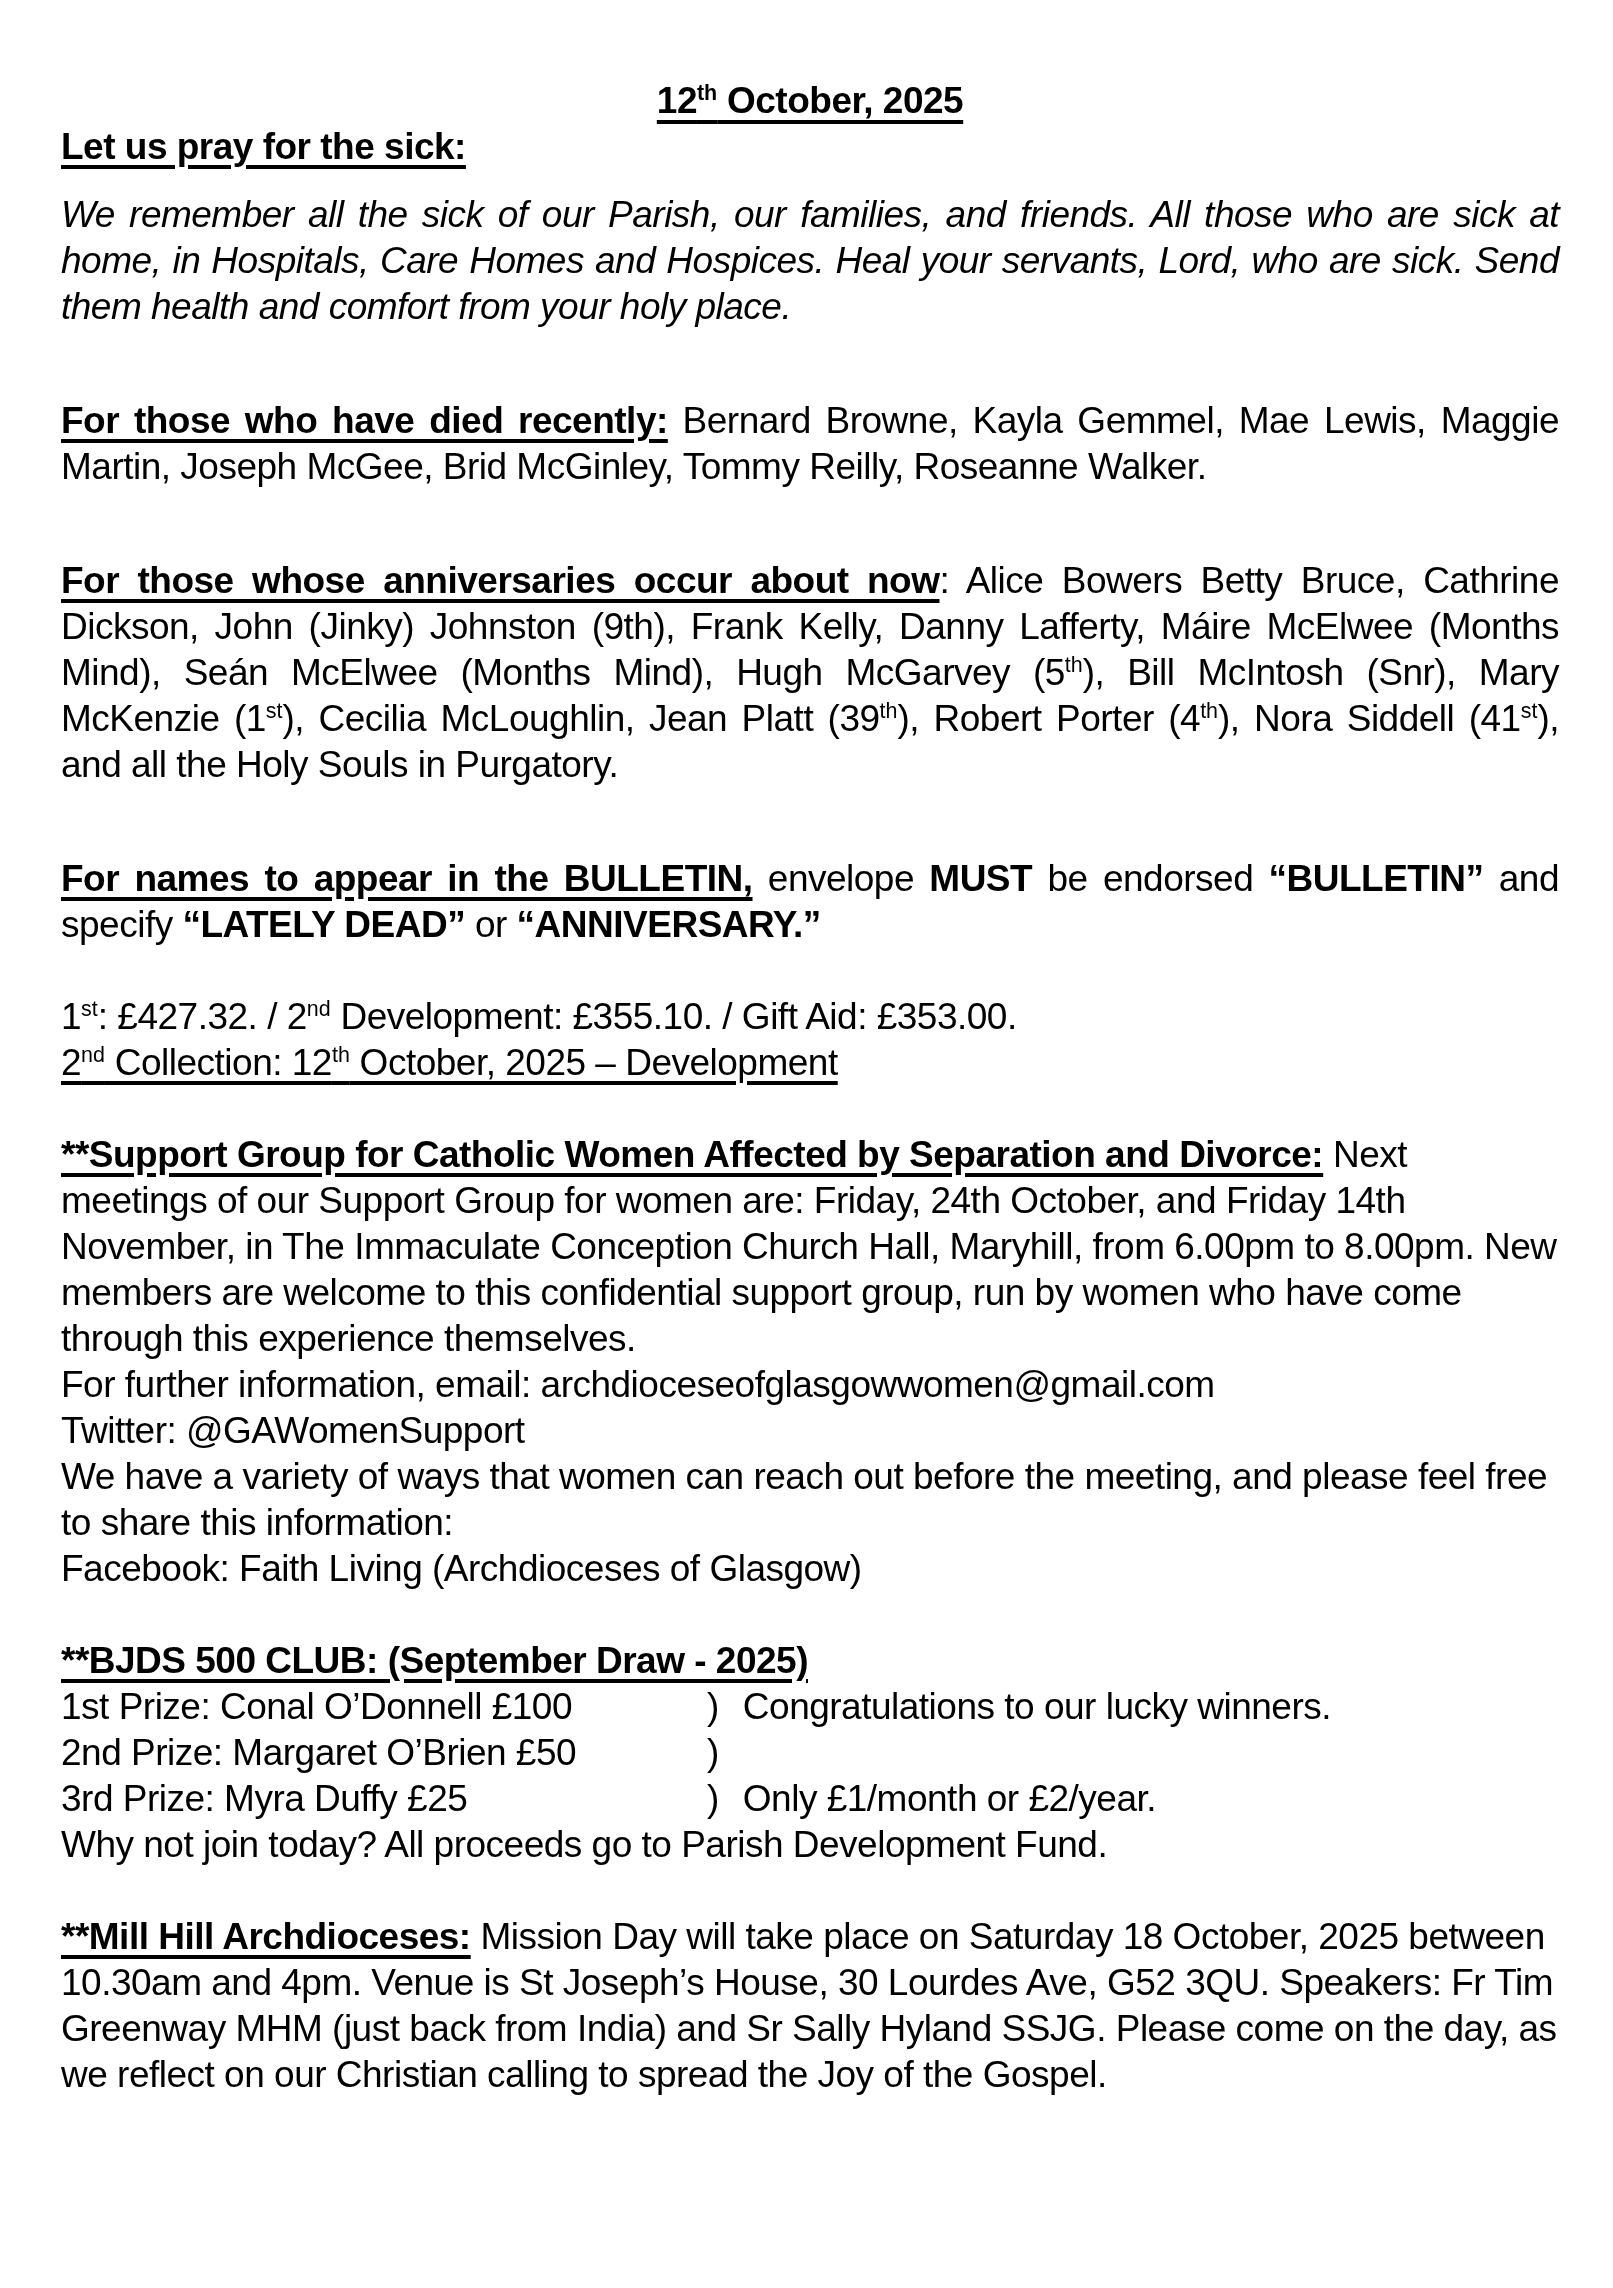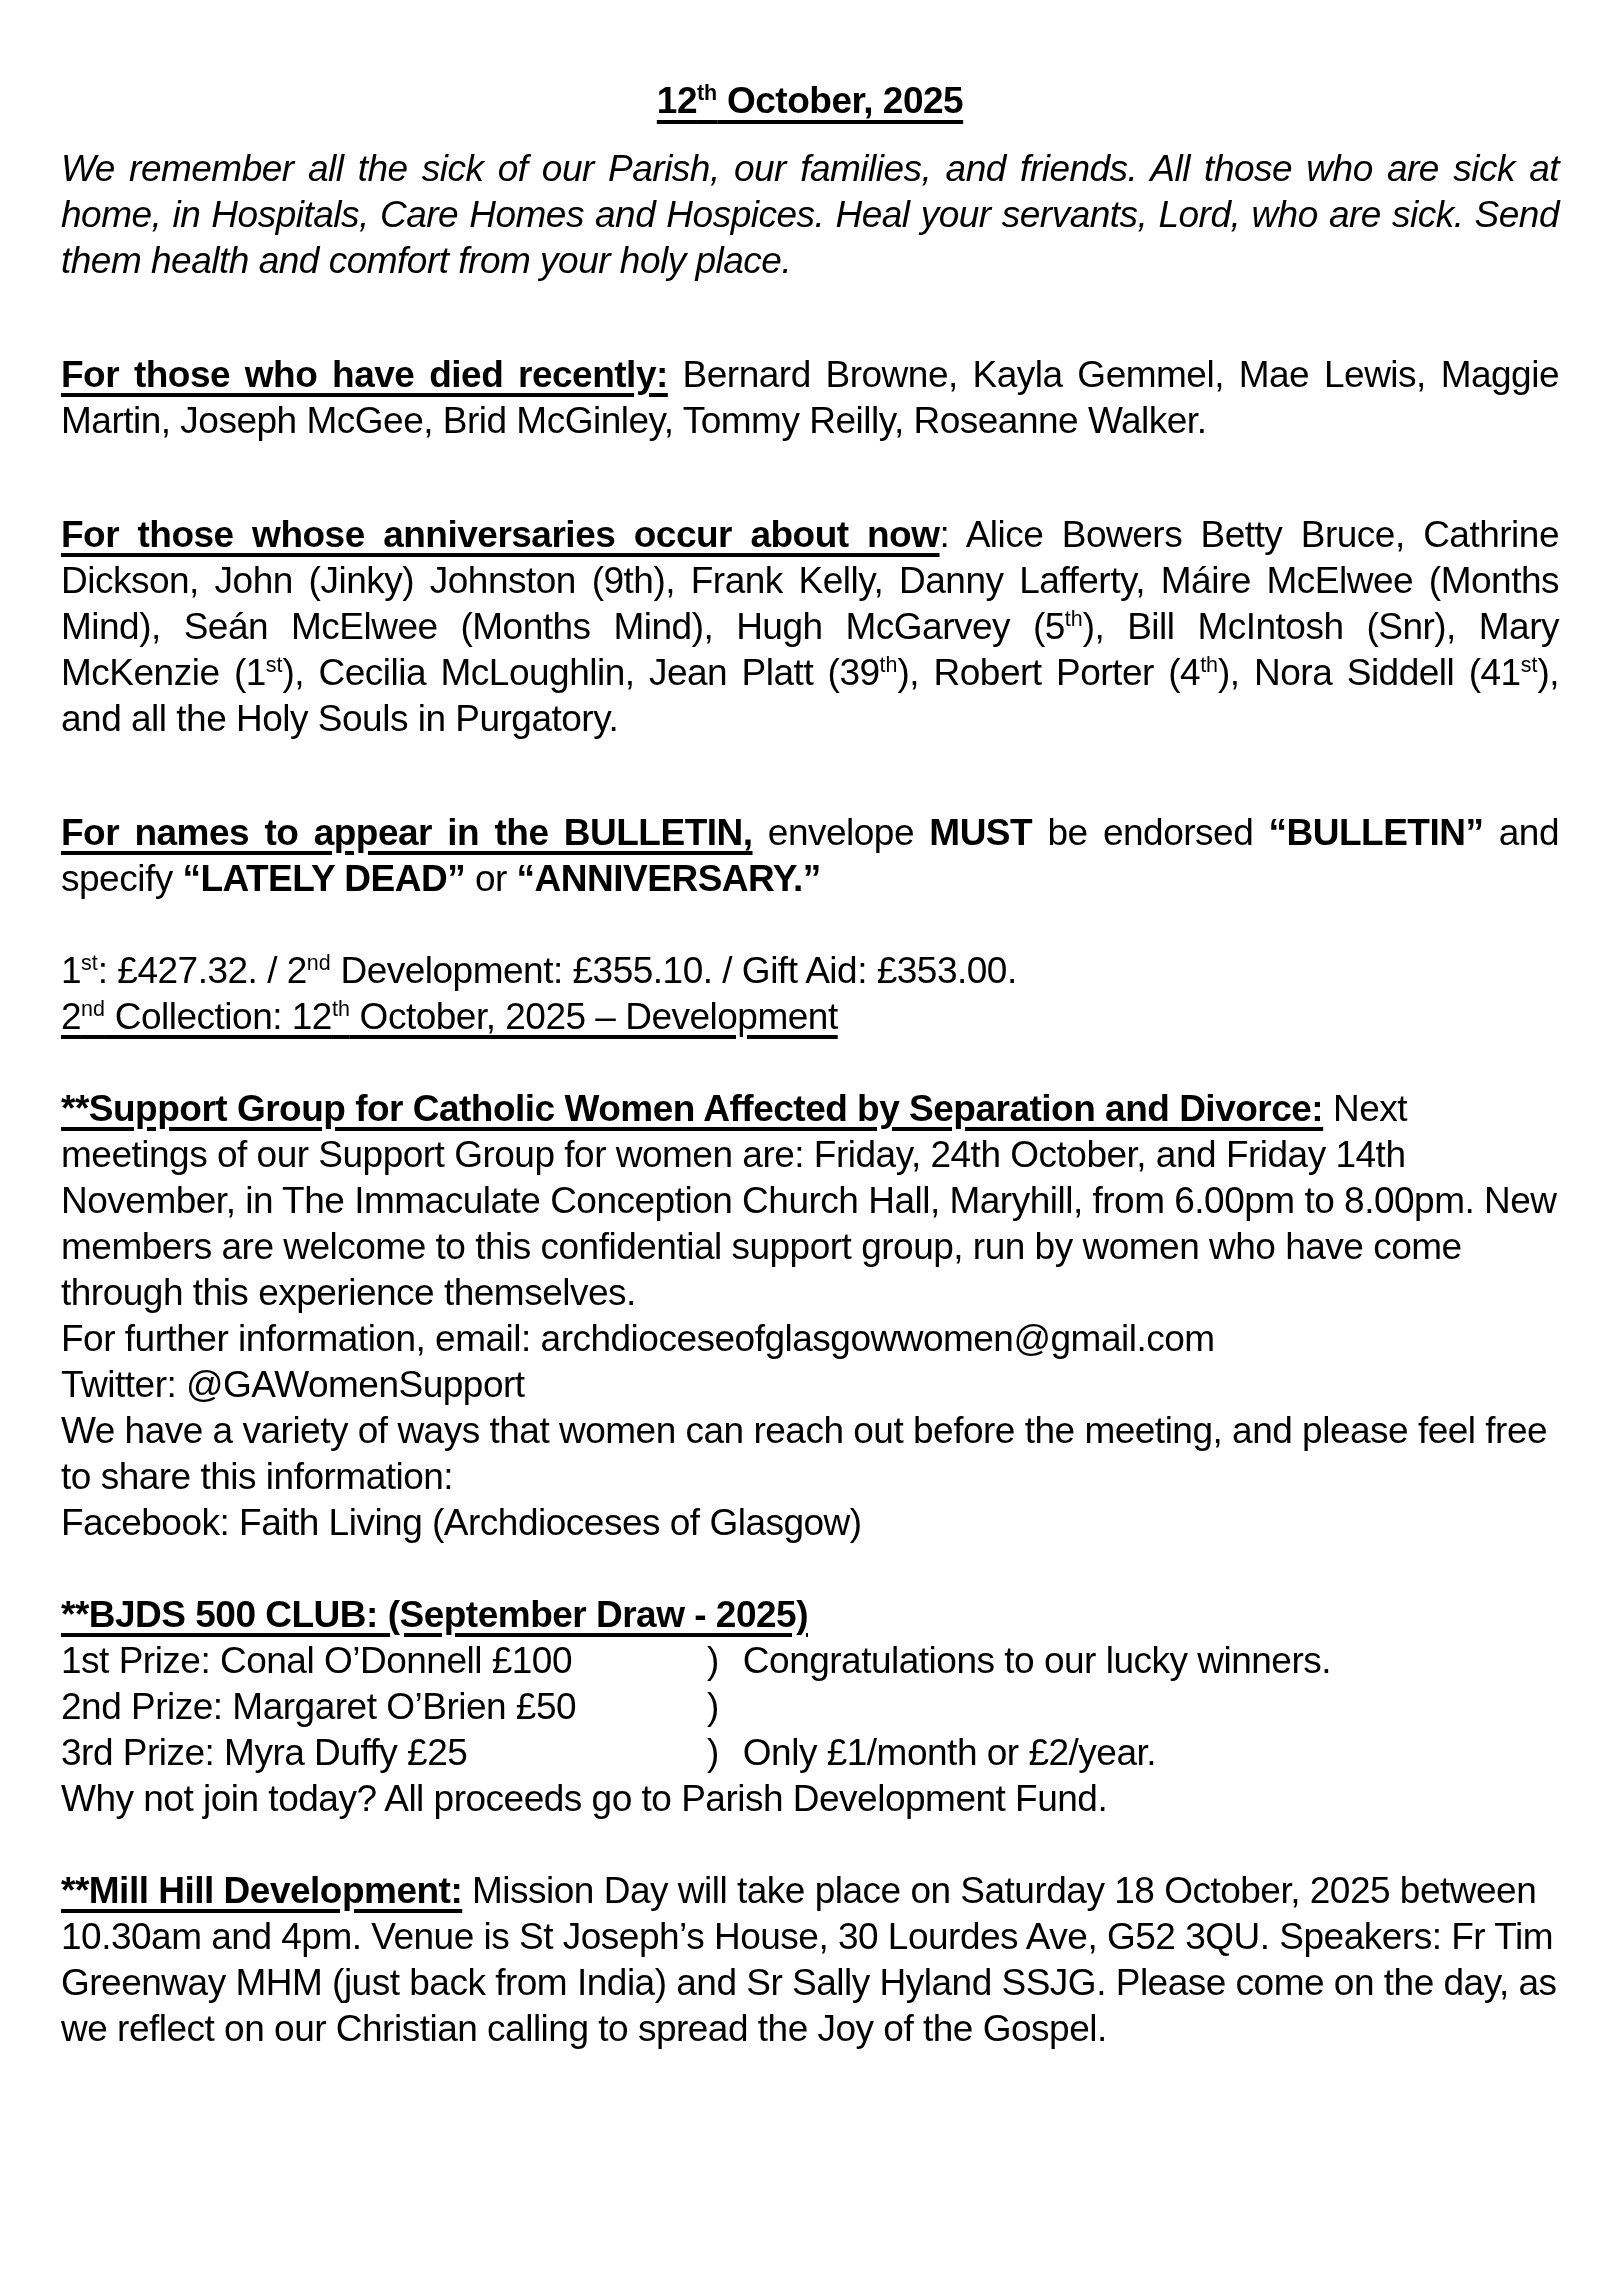--- a/index.html
+++ b/index.html
@@ -52,20 +52,21 @@
   .prize-bracket { flex: none; margin-right: 24px; }
   .prize-right { flex: none; }
 </style>
 </head>
 <body>
 
 <div class="page">
 
   <div class="para title-line"><span>12</span><sup>th</sup><span> October, 2025</span></div>
 
+  <div class="para b u" style="display:table;">Let us pray for the sick:</div>
 
   <div class="para i just">We remember all the sick of our Parish, our families, and friends. All those who are sick at home, in Hospitals, Care Homes and Hospices. Heal your servants, Lord, who are sick. Send them health and comfort from your holy place.</div>
 
   <div class="gap"></div>
 
   <div class="para just"><span class="b u">For those who have died recently:</span><span> Bernard Browne, Kayla Gemmel, Mae Lewis, Maggie Martin, Joseph McGee, Brid McGinley, Tommy Reilly, Roseanne Walker.</span></div>
 
   <div class="gap"></div>
 
   <div class="para just"><span class="b u">For those whose anniversaries occur about now</span><span>: Alice Bowers Betty Bruce, Cathrine Dickson, John (Jinky) Johnston (9th), Frank Kelly, Danny Lafferty,  Máire McElwee (Months Mind), Seán McElwee (Months Mind), Hugh McGarvey (5</span><sup>th</sup><span>), Bill McIntosh (Snr), Mary McKenzie (1</span><sup>st</sup><span>), Cecilia McLoughlin, Jean Platt (39</span><sup>th</sup><span>), Robert Porter (4</span><sup>th</sup><span>), Nora Siddell (41</span><sup>st</sup><span>), and all the Holy Souls in Purgatory.</span></div>
@@ -102,16 +103,16 @@
   </div>
   <div class="prize-row">
     <span class="prize-left">3rd Prize: Myra Duffy £25</span>
     <span class="prize-bracket">)</span>
     <span class="prize-right">Only £1/month or £2/year.</span>
   </div>
   <div class="para">Why not join today? All proceeds go to Parish Development Fund.</div>
 
   <div class="gap"></div>
 
-  <div class="para"><span class="b u">**Mill Hill Development:</span><span> Mission Day will take place on Saturday 18 October, 2025 between 10.30am and 4pm. Venue is St Joseph’s House, 30 Lourdes Ave, G52 3QU. Speakers: Fr Tim Greenway MHM (just back from India) and Sr Sally Hyland SSJG. Please come on the day, as we reflect on our Christian calling to spread the Joy of the Gospel.</span></div>
+  <div class="para"><span class="b u">**Mill Hill Archdioceses:</span><span> Mission Day will take place on Saturday 18 October, 2025 between 10.30am and 4pm. Venue is St Joseph’s House, 30 Lourdes Ave, G52 3QU. Speakers: Fr Tim Greenway MHM (just back from India) and Sr Sally Hyland SSJG. Please come on the day, as we reflect on our Christian calling to spread the Joy of the Gospel.</span></div>
 
 </div>
 
 
 </body></html>

